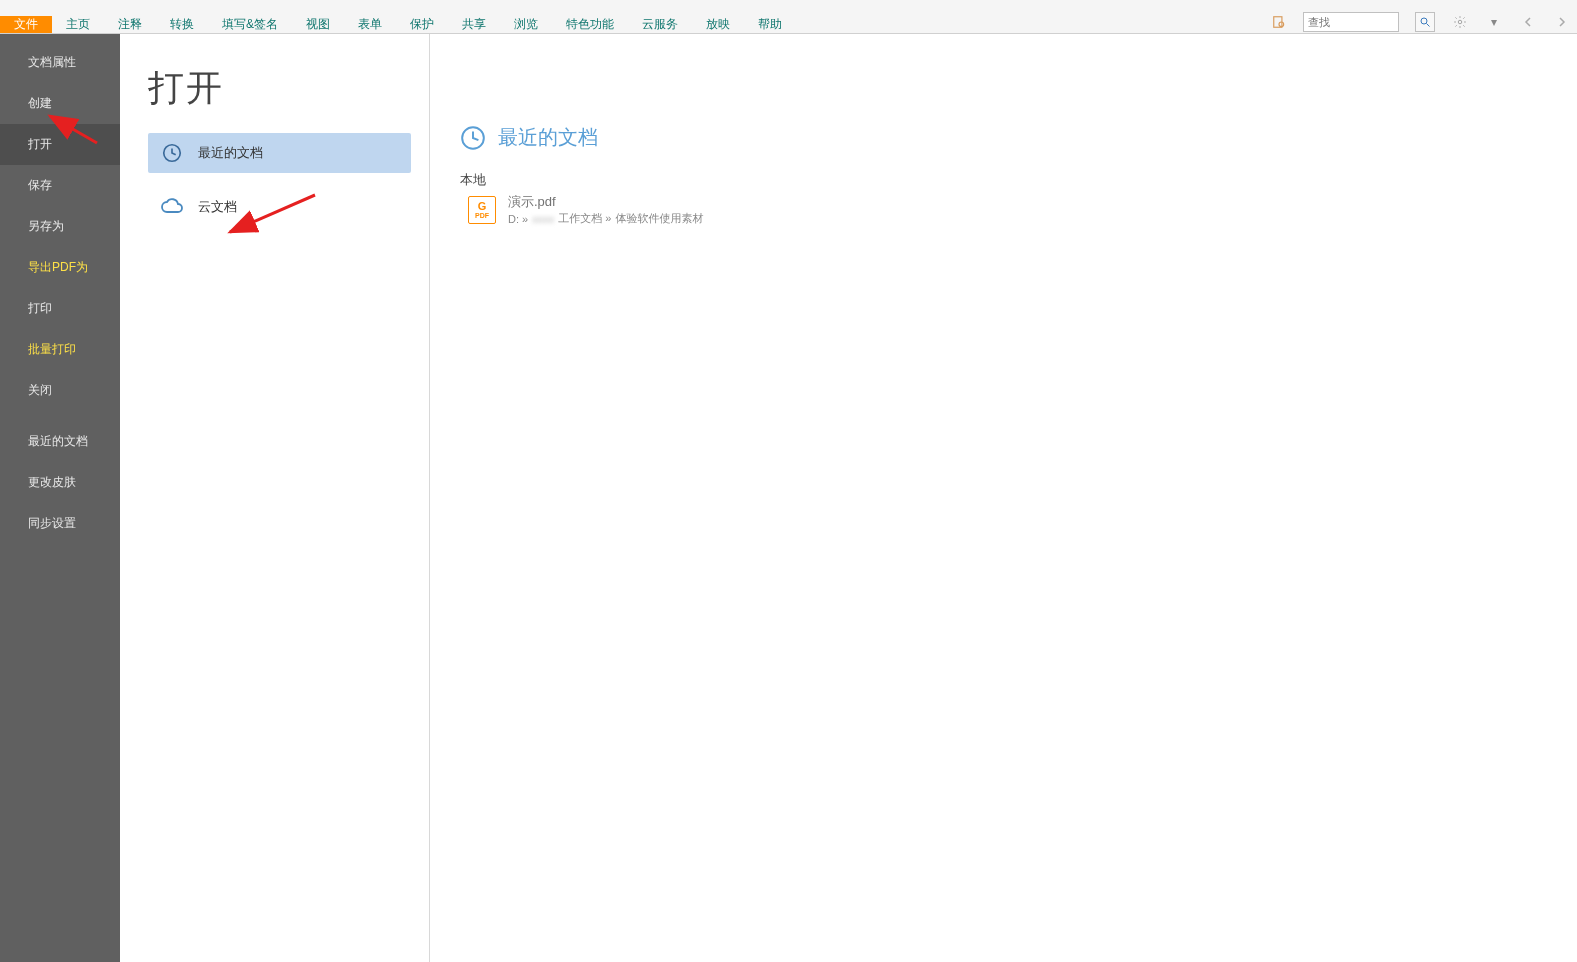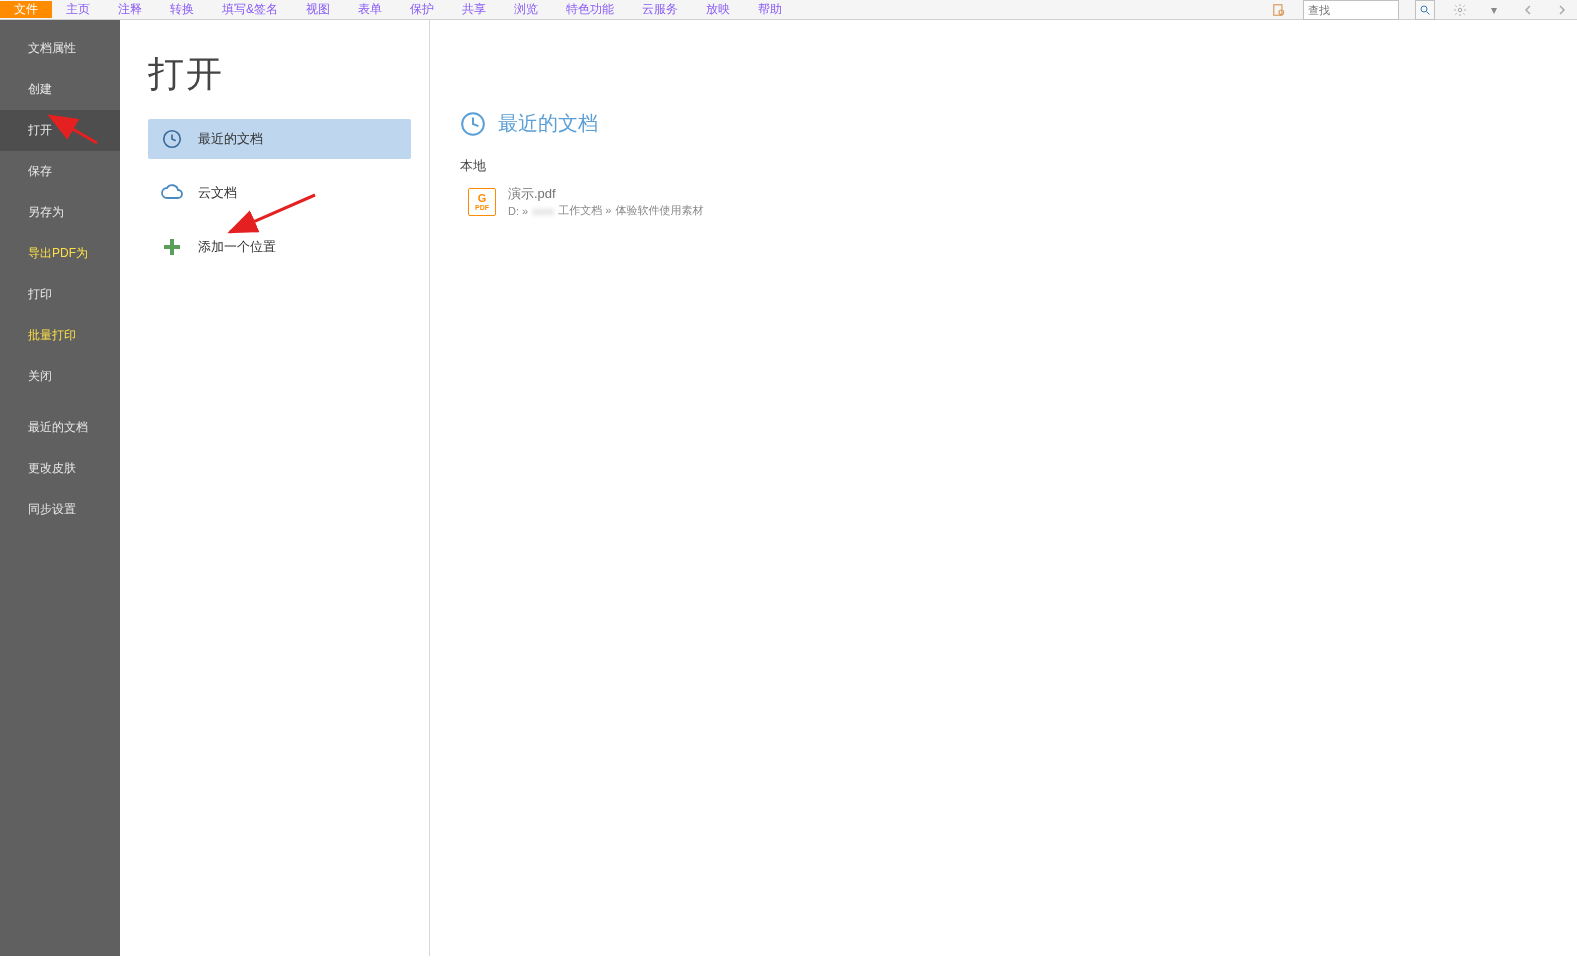--- a/index.html
+++ b/index.html
@@ -8,31 +8,31 @@
       font-size: 12px;
       width: 1577px;
       height: 962px;
       overflow: hidden;
       background: #fff;
       position: relative;
     }
 
     
     .menubar {
-      height: 20px;
+      height: 34px;
       background: #f5f5f5;
       border-bottom: 1px solid #d0d0d0;
       display: flex;
-      align-items: center;
+      align-items: flex-end;
     }
     .menu-item {
       padding: 0 14px;
       display: flex;
       align-items: center;
-      color: #8b5cf6;
+      color: #0f766e;
       font-size: 12px;
       cursor: pointer;
     }
     .menu-item.active {
       background: #ff8c00;
       color: #fff;
     }
     .menubar-right {
       margin-left: auto;
       display: flex;
@@ -151,21 +151,20 @@
       margin-top: 60px;
     }
     .section-title {
       font-size: 20px;
       color: #5a9fd6;
       font-weight: 400;
     }
     .sub-label {
       font-size: 13px;
       color: #444;
-      margin-bottom: 6px;
     }
     .doc-item {
       display: flex;
       gap: 12px;
       padding: 4px 8px;
       align-items: center;
       cursor: pointer;
       border-radius: 3px;
       width: fit-content;
     }
@@ -294,28 +293,20 @@
     <div class="source-item">
       <span class="source-icon">
         <svg width="24" height="18" viewBox="0 0 24 18">
             <path d="M7 14a5 5 0 0 1 0-10 6 6 0 0 1 11 2 4 4 0 0 1 0 8H7z" fill="none" stroke="#4a8ac0" stroke-width="1.8"></path>
           </svg>
       </span>
       <span>云文档</span>
     </div>
 
 
-    <div class="source-item">
-      <span class="source-icon">
-        <svg width="20" height="20" viewBox="0 0 20 20">
-            <path d="M10 2v16M2 10h16" stroke="#5aa05a" stroke-width="4"></path>
-          </svg>
-      </span>
-      <span>添加一个位置</span>
-    </div>
   </div>
 
   <div class="main">
     <div class="section-head">
       <span>
         <svg width="26" height="26" viewBox="0 0 24 24">
             <circle cx="12" cy="12" r="10" fill="none" stroke="#5a9fd6" stroke-width="1.8"></circle>
             <path d="M12 6v6l5 2" fill="none" stroke="#5a9fd6" stroke-width="1.8"></path>
           </svg>
       </span>

